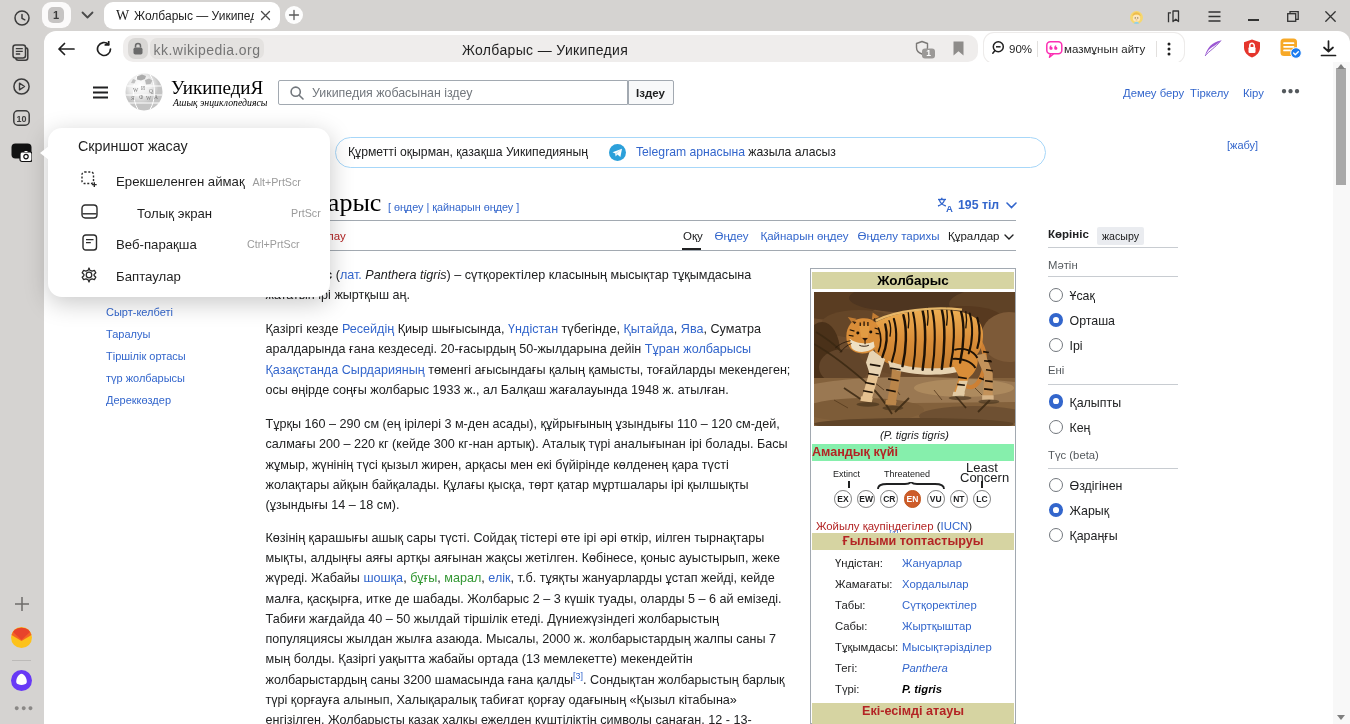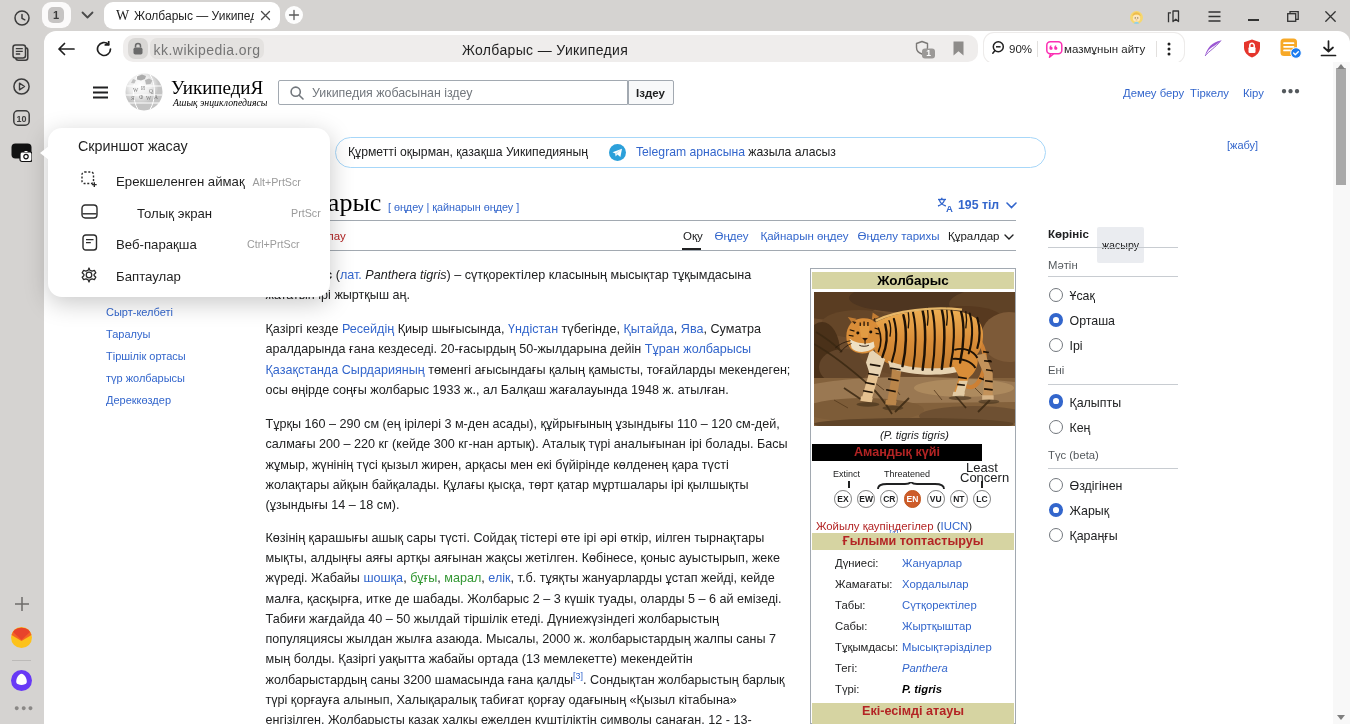--- a/index.html
+++ b/index.html
@@ -400,57 +400,57 @@
 
   <g fill="#42301a" opacity="0.6">
     <ellipse cx="52" cy="118" rx="12" ry="2.5"></ellipse>
     <ellipse cx="78" cy="122" rx="11" ry="2.5"></ellipse>
     <ellipse cx="148" cy="111" rx="12" ry="2.5"></ellipse>
     <ellipse cx="178" cy="115" rx="11" ry="2.5"></ellipse>
   </g>
   </g>
 </svg>
 <div class="abs" style="left:814px;top:429px;width:201px;text-align:center;font-size:11px;font-style:italic;color:#202122;">(P. tigris tigris)</div>
-<div class="abs" style="left:812px;top:444px;width:170px;height:17px;background:#000000;text-align:center;font-size:12.6px;font-weight:bold;line-height:17px;color:#b32424;">Амандық күйі</div>
+<div class="abs" style="left:812px;top:444px;width:202px;height:17px;background:#86efac;text-align:left;font-size:12.6px;font-weight:bold;line-height:17px;color:#b32424;">Амандық күйі</div>
 
 <div class="abs" style="left:833px;top:469px;font-size:9px;color:#202122;">Extinct</div>
 <div class="abs" style="left:884px;top:469px;font-size:9px;color:#202122;">Threatened</div>
 <div class="abs" style="left:960px;top:463px;font-size:13px;color:#202122;text-align:center;width:44px;line-height:9.5px;">Least<br>Concern</div>
 <div class="abs" style="left:848px;top:481px;width:1.5px;height:7px;background:#202122;"></div>
 <div class="abs" style="left:981px;top:481px;width:1.5px;height:7px;background:#202122;"></div>
 <svg class="abs" style="left:877px;top:482px" width="68" height="8" viewBox="0 0 68 8">
   <path d="M1 7 C1 3 4 2 10 2 L28 2 C32 2 33 1 34 0 C35 1 36 2 40 2 L58 2 C64 2 67 3 67 7" fill="none" stroke="#202122" stroke-width="1.8"></path>
 </svg>
 <div class="abs" style="left:834px;top:490px;width:172px;white-space:nowrap;font-size:0;">
   <span style="display:inline-block;width:17.8px;height:17.8px;border-radius:50%;border:1px solid #808080;background:#fff;color:#202122;font-size:8.5px;font-weight:bold;text-align:center;line-height:17px;margin-right:5.4px;">EX</span><span style="display:inline-block;width:17.8px;height:17.8px;border-radius:50%;border:1px solid #808080;background:#fff;color:#202122;font-size:8.5px;font-weight:bold;text-align:center;line-height:17px;margin-right:5.4px;">EW</span><span style="display:inline-block;width:17.8px;height:17.8px;border-radius:50%;border:1px solid #808080;background:#fff;color:#202122;font-size:8.5px;font-weight:bold;text-align:center;line-height:17px;margin-right:5.4px;">CR</span><span style="display:inline-block;width:17.8px;height:17.8px;border-radius:50%;border:1px solid #c2571f;background:#cd5c2a;color:#fff;font-size:8.5px;font-weight:bold;text-align:center;line-height:17px;margin-right:5.4px;">EN</span><span style="display:inline-block;width:17.8px;height:17.8px;border-radius:50%;border:1px solid #808080;background:#fff;color:#202122;font-size:8.5px;font-weight:bold;text-align:center;line-height:17px;margin-right:5.4px;">VU</span><span style="display:inline-block;width:17.8px;height:17.8px;border-radius:50%;border:1px solid #808080;background:#fff;color:#202122;font-size:8.5px;font-weight:bold;text-align:center;line-height:17px;margin-right:5.4px;">NT</span><span style="display:inline-block;width:17.8px;height:17.8px;border-radius:50%;border:1px solid #808080;background:#fff;color:#202122;font-size:8.5px;font-weight:bold;text-align:center;line-height:17px;">LC</span>
 </div>
 <div class="abs" style="left:812px;top:520px;width:164px;text-align:center;font-size:11.4px;"><span class="red">Жойылу қаупіндегілер</span> <span style="color:#202122">(</span><a>IUCN</a><span style="color:#202122">)</span> <sup style="font-size:8.5px;line-height:0;"><a>[1]</a></sup></div>
 <div class="abs" style="left:812px;top:533px;width:202px;height:17px;background:#d6d4a2;text-align:center;font-size:12.6px;font-weight:bold;line-height:17px;color:#b32424;">Ғылыми топтастыруы</div>
 <div class="abs" style="left:835px;top:553px;font-size:11.3px;color:#202122;line-height:21px;">
-  <div>Дүниесі:</div>
+  <div>Үндістан:</div>
     <div>Жамағаты:</div>
     <div>Табы:</div>
     <div>Сабы:</div>
     <div>Тұқымдасы:</div>
     <div>Тегі:</div>
     <div>Түрі:</div>
 </div>
 <div class="abs" style="left:902px;top:553px;font-size:11.3px;line-height:21px;">
   <div><a>Жануарлар</a></div>
     <div><a>Хордалылар</a></div>
     <div><a>Сүтқоректілер</a></div>
     <div><a>Жыртқыштар</a></div>
     <div><a>Мысықтәрізділер</a></div>
     <div><a style="font-style:italic">Panthera</a></div>
     <div style="font-weight:bold;font-style:italic;">P. tigris</div>
 </div>
 <div class="abs" style="left:812px;top:703px;width:202px;height:23px;background:#d6d4a2;text-align:center;font-size:12.6px;font-weight:bold;line-height:17px;color:#b32424;">Екі-есімді атауы</div>
 
 <div class="abs" style="left:1048px;top:228px;font-size:11.5px;font-weight:bold;color:#202122;">Көрініс</div>
-<div class="abs" style="left:1097px;top:227px;background:#eaecf0;border-radius:2px;font-size:10.6px;color:#202122;padding:12px 5px;">жасыру</div>
+<div class="abs" style="left:1097px;top:227px;background:#eaecf0;border-radius:2px;font-size:10.6px;color:#202122;padding:3px 5px;">жасыру</div>
 <div class="abs" style="left:1048px;top:247px;width:130px;height:1px;background:#c8ccd1;"></div>
 <div class="abs" style="left:1048px;top:259px;font-size:11.3px;color:#54595d;">Мәтін</div>
 <div class="abs" style="left:1048px;top:276px;width:130px;height:1px;background:#c8ccd1;"></div>
 
 <div class="abs" style="left:1048.5px;top:287.5px;width:14.5px;height:14.5px;border:1px solid #72777d;border-radius:50%;background:#fff;"></div>
 <div class="abs" style="left:1069.5px;top:289px;font-size:12.4px;color:#202122;">Ұсақ</div>
 <div class="abs" style="left:1048.5px;top:312.5px;width:14.5px;height:14.5px;border-radius:50%;background:#36c;"></div>
 <div class="abs" style="left:1052.9px;top:316.9px;width:5.7px;height:5.7px;border-radius:50%;background:#fff;"></div>
 <div class="abs" style="left:1069.5px;top:314px;font-size:12.4px;color:#202122;">Орташа</div>
 <div class="abs" style="left:1048.5px;top:337.5px;width:14.5px;height:14.5px;border:1px solid #72777d;border-radius:50%;background:#fff;"></div>

